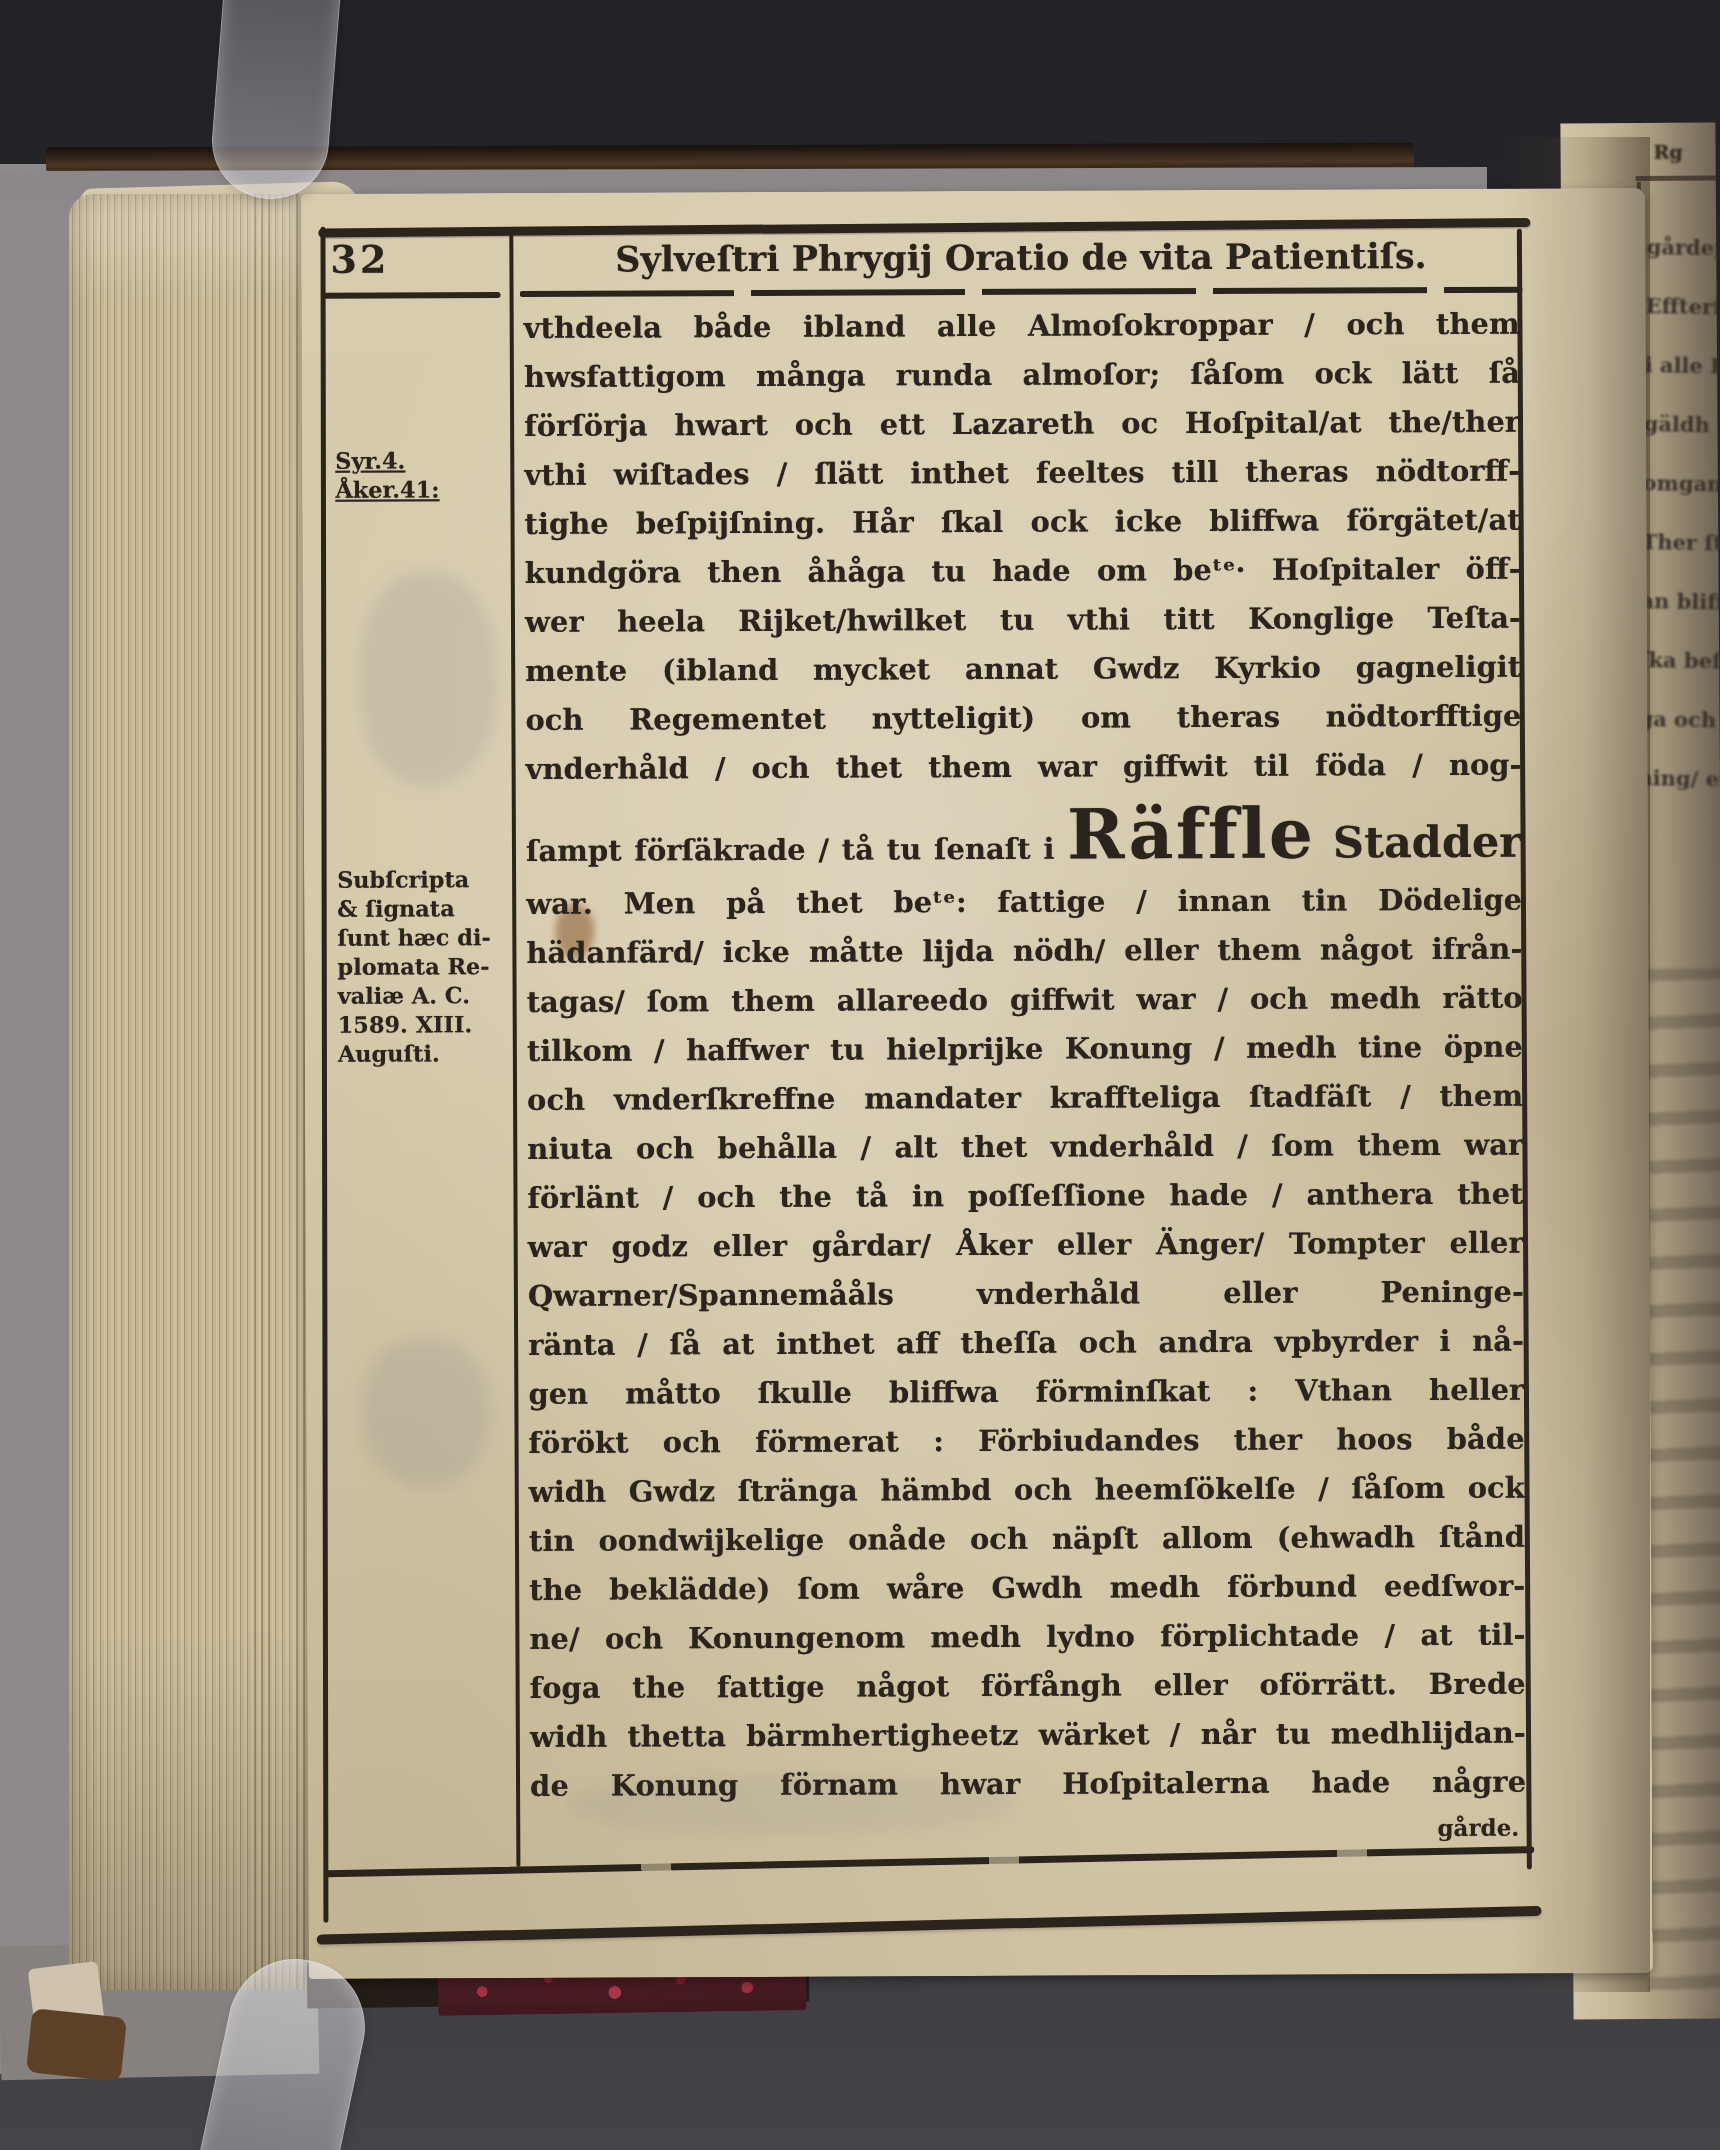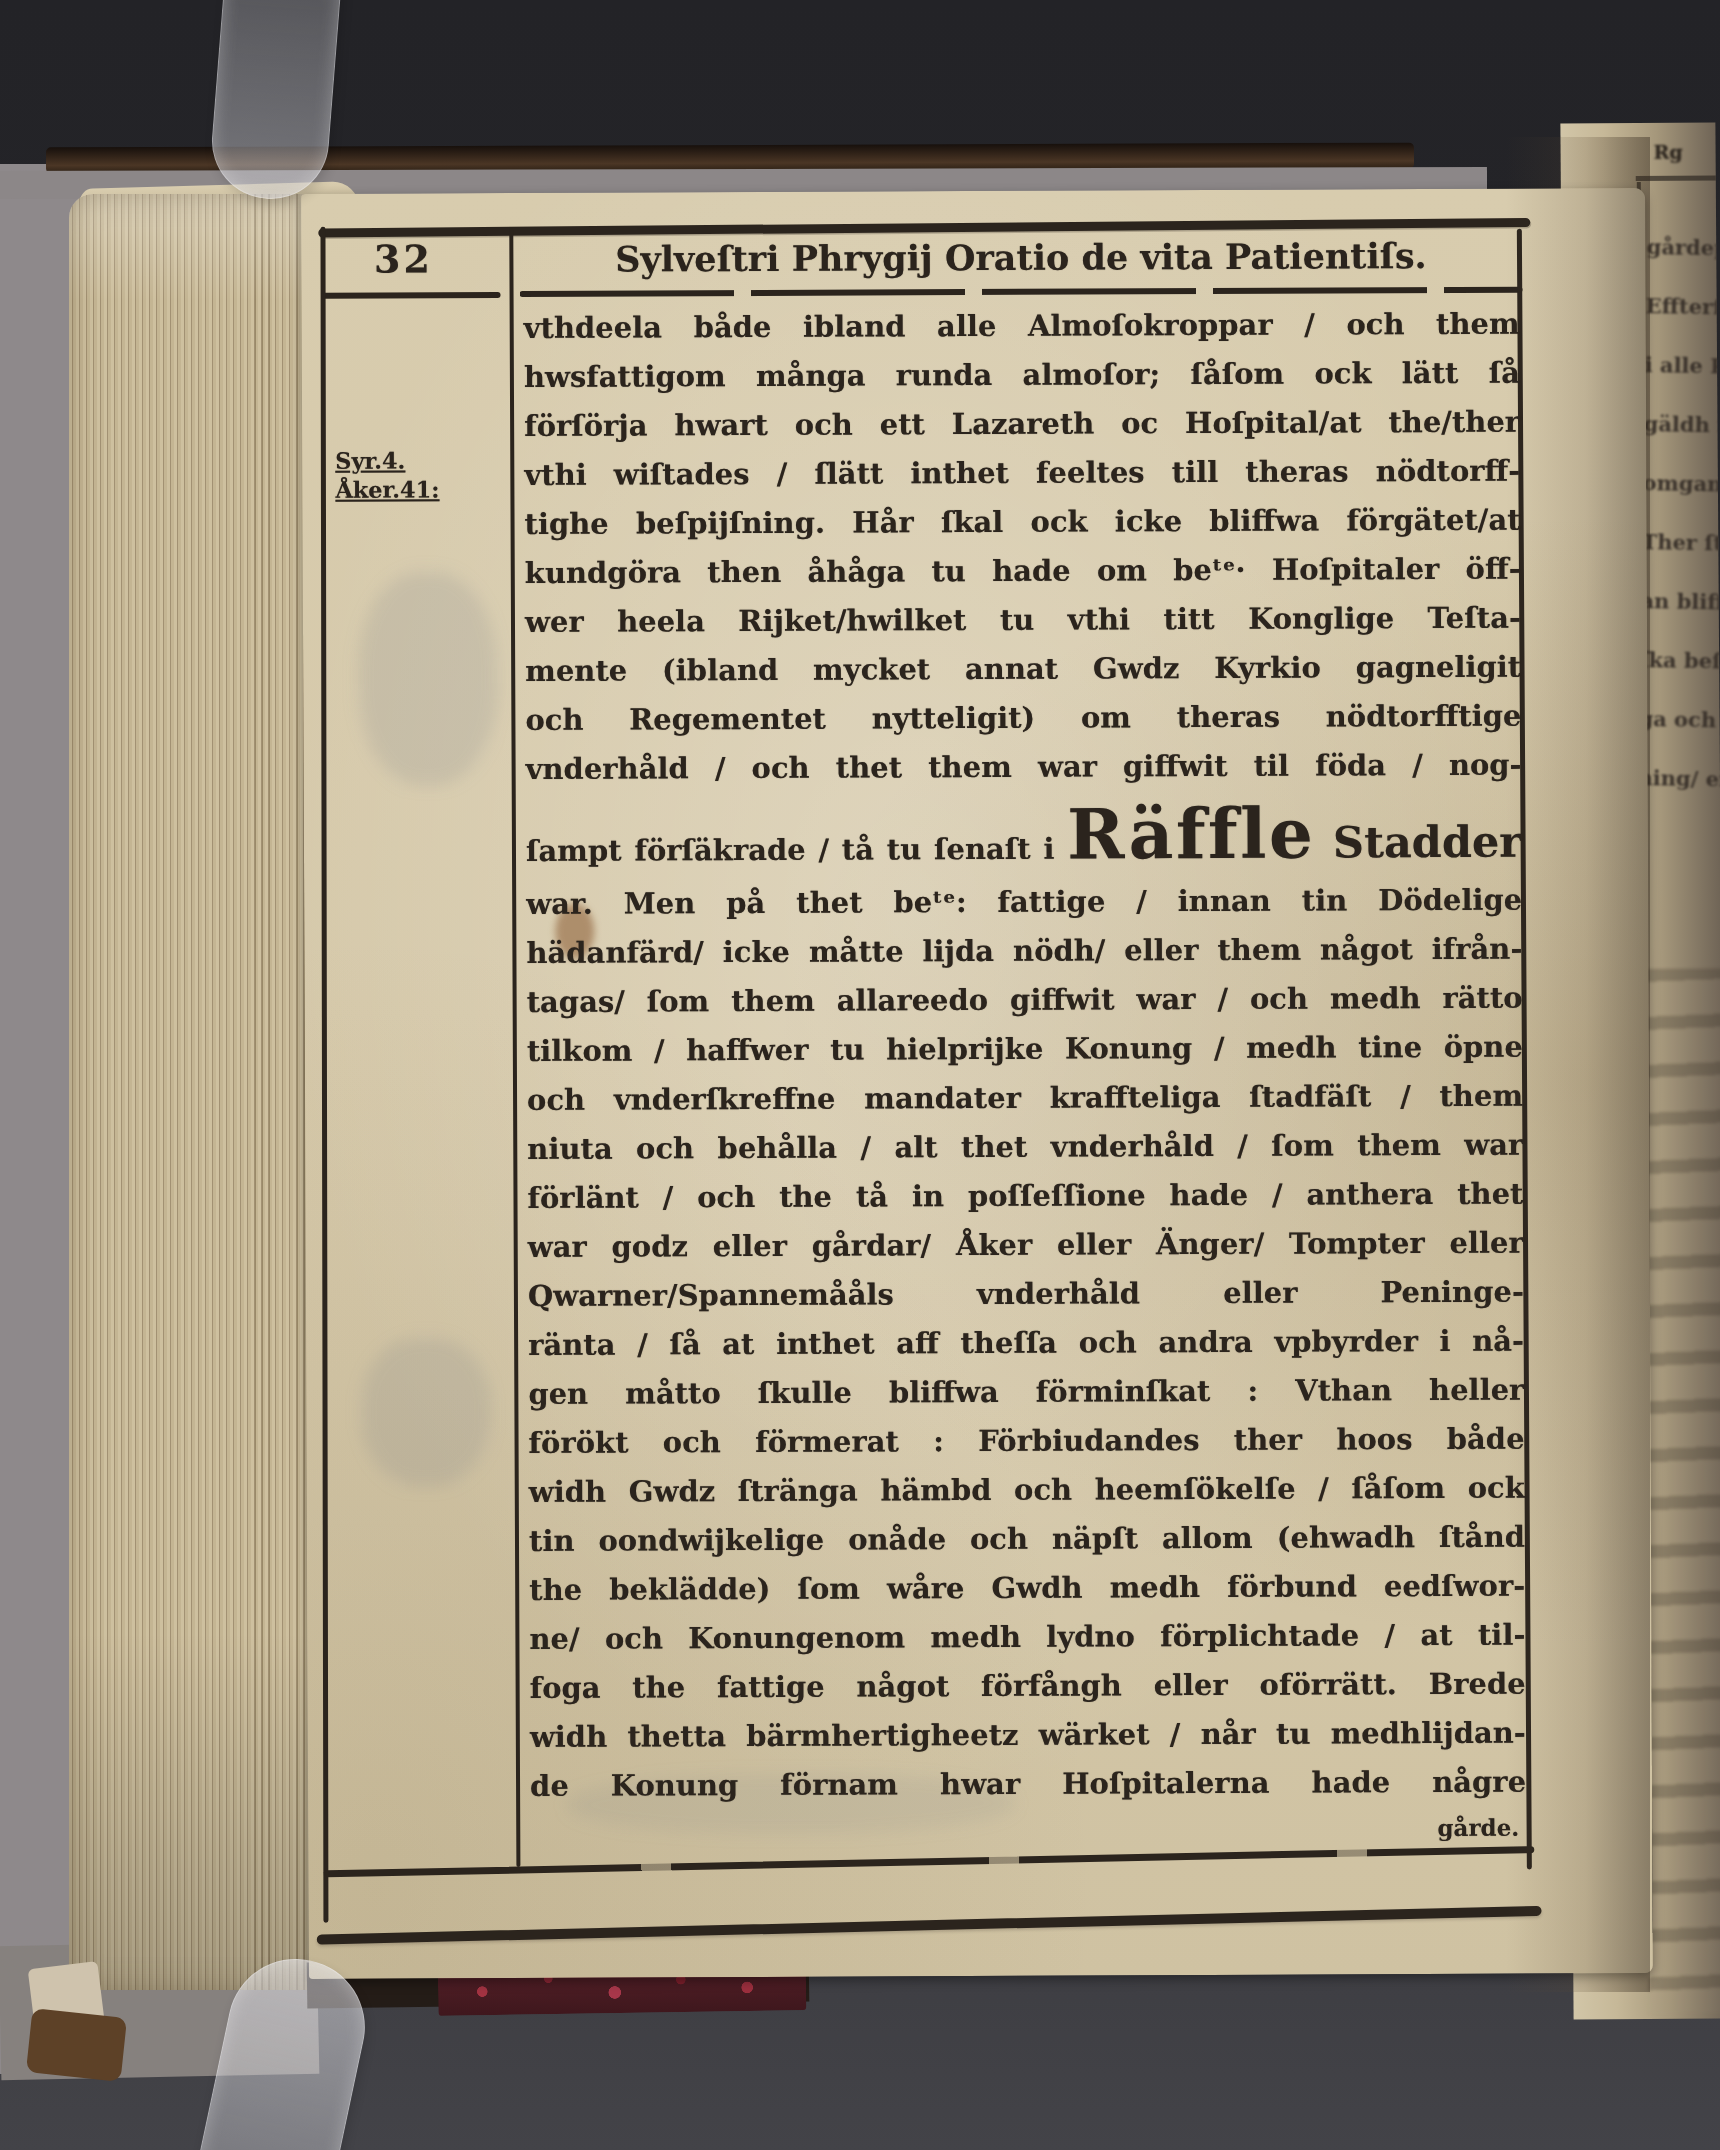--- a/index.html
+++ b/index.html
@@ -71,21 +71,21 @@
     background:repeating-linear-gradient(90deg,var(--ink,#2b241d) 0 214px,rgba(0,0,0,0) 214px 231px);}
   .rule-left{left:17px;top:33px;width:4.5px;height:1696px;border-radius:2.5px;transform:rotate(0.15deg);}
   .rule-divider{left:208px;top:35px;width:4px;height:1639px;border-radius:2.5px;}
   .rule-right{left:1217px;top:40px;width:4.5px;height:1641px;border-radius:2.5px;transform:rotate(-0.1deg);}
   .rule-bottom-1{left:15px;top:1667px;width:1211px;height:7px;border-radius:3.5px;transform:rotate(-0.9deg);
     background:repeating-linear-gradient(90deg,var(--ink,#2b241d) 0 318px,rgba(43,36,29,.35) 318px 348px);}
   .rule-bottom-2{left:8px;top:1729px;width:1225px;height:10px;border-radius:5px;transform:rotate(-1.1deg);
     background:var(--ink,#2b241d);box-shadow:0 2px 3px rgba(43,36,29,.2);}
 
   .print{color:var(--ink,#2b241d);text-shadow:0 0 1px rgba(43,36,29,.45);}
-  .page-number{left:20px;top:43px;width:164px;font-size:38px;font-weight:700;text-align:center;letter-spacing:3px;}
+  .page-number{left:29px;top:43px;width:164px;font-size:38px;font-weight:700;text-align:left;letter-spacing:3px;}
   .running-title{left:222px;top:46px;width:995px;font-size:35px;font-weight:700;text-align:center;white-space:nowrap;}
 
   .margin-note{left:33px;width:175px;}
   .margin-note-1{top:253px;text-decoration:underline;}
   .margin-note-2{top:672px;}
   .mline{font-size:22.4px;line-height:29px;font-weight:700;white-space:nowrap;}
 
   .body-text{left:222px;top:111px;width:996px;}
   .tline{height:49px;line-height:49px;font-size:29px;font-weight:700;white-space:nowrap;
     text-align:justify;text-align-last:justify;}
@@ -161,20 +161,29 @@
   <div class="abs rule rule-right"></div>
   <div class="abs rule-bottom-1"></div>
   <div class="abs rule-bottom-2"></div>
 
   <div class="abs print page-number">32</div>
   <div class="abs print running-title">Sylveſtri Phrygij Oratio de vita Patientiſs.</div>
 
   <div class="abs print margin-note margin-note-1">
       <div class="mline">Syr.4.</div>
       <div class="mline">Åker.41:</div>
+    </div>
+  <div class="abs print margin-note margin-note-2">
+      <div class="mline">Subſcripta</div>
+      <div class="mline">&amp; ſignata</div>
+      <div class="mline">ſunt hæc di-</div>
+      <div class="mline">plomata Re-</div>
+      <div class="mline">valiæ A. C.</div>
+      <div class="mline">1589. XIII.</div>
+      <div class="mline">Auguſti.</div>
     </div>
 
   <div class="abs print body-text">
       <div class="tline">vthdeela både ibland alle Almoſokroppar / och them</div>
       <div class="tline">hwsfattigom många runda almoſor; ſåſom ock lätt ſå</div>
       <div class="tline">förſörja hwart och ett Lazareth oc Hoſpital/at the/ther</div>
       <div class="tline">vthi wiſtades / ſlätt inthet feeltes till theras nödtorff-</div>
       <div class="tline">tighe beſpijſning. Hår ſkal ock icke bliffwa förgätet/at</div>
       <div class="tline">kundgöra then åhåga tu hade om beᵗᵉ· Hoſpitaler öff-</div>
       <div class="tline">wer heela Rijket/hwilket tu vthi titt Konglige Teſta-</div>

